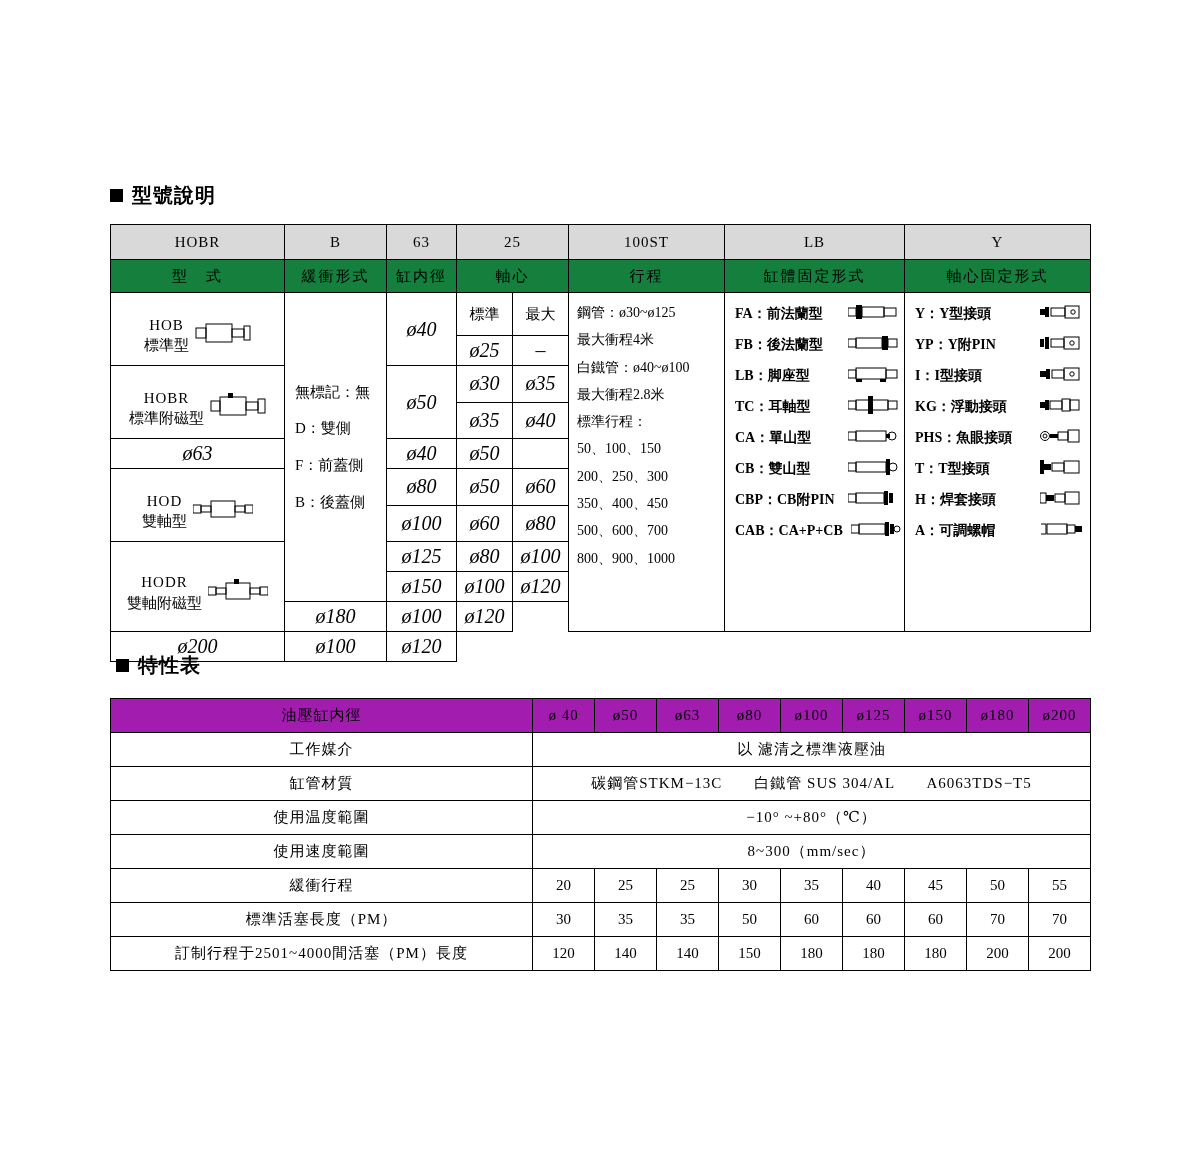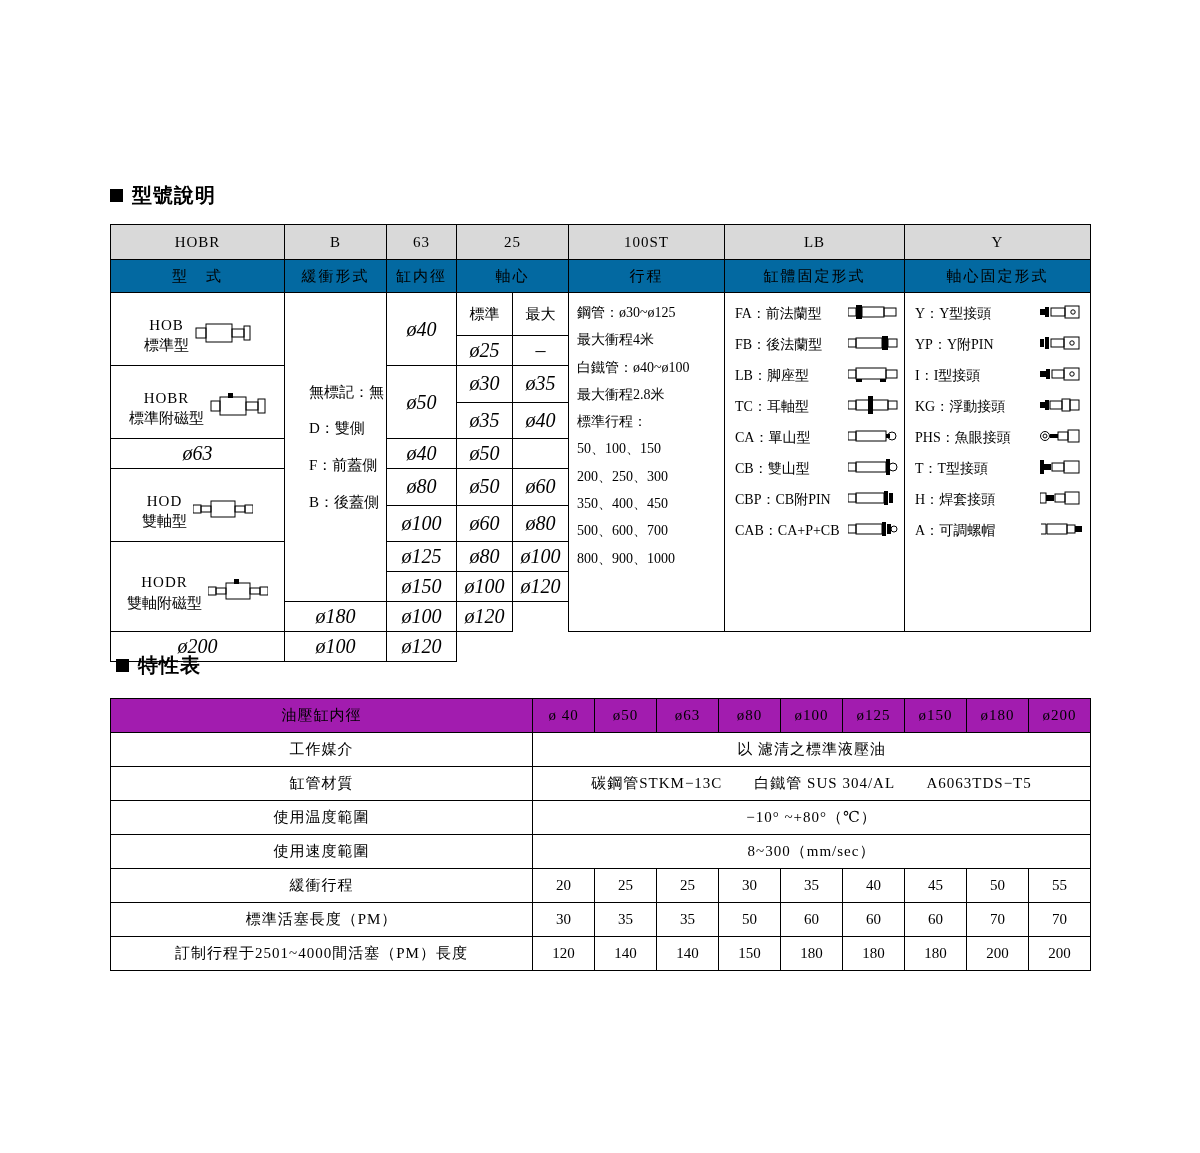--- a/index.html
+++ b/index.html
@@ -61,21 +61,21 @@
     width: 980px;
     table-layout: fixed;
   }
   #model-table .hdr-code td {
     background: #d9d9d9;
     height: 34px;
     font-size: 15px;
     letter-spacing: 1px;
   }
   #model-table .hdr-name td {
-    background: #0369a1;
+    background: #15803d;
     height: 32px;
     font-size: 15px;
     letter-spacing: 2px;
   }
   .type-cell {
     height: 72px;
     position: relative;
     padding: 0 4px;
   }
   .type-inner {
@@ -90,21 +90,21 @@
     font-size: 15px;
     line-height: 1.35;
     text-align: center;
     white-space: nowrap;
   }
   .type-label .l1 { display: block; letter-spacing: 1px; }
   .type-label .l2 { display: block; }
   .cushion-cell {
     vertical-align: middle;
     text-align: left;
-    padding-left: 24px;
+    padding-left: 10px;
     font-size: 15px;
     line-height: 2.45;
   }
   .bore-cell, .axis-cell {
     height: 29px;
     font-size: 20px;
     font-style: italic;
   }
   .stroke-cell {
     text-align: left;
@@ -118,21 +118,21 @@
     vertical-align: top;
   }
   .mount-row, .rodend-row {
     display: flex;
     align-items: center;
     justify-content: space-between;
     height: 31px;
     font-size: 14px;
     white-space: nowrap;
   }
-  .mount-row .lbl, .rodend-row .lbl { text-align: right; }
+  .mount-row .lbl, .rodend-row .lbl { text-align: right; font-weight: bold; }
   .pic { flex: 0 0 auto; margin-left: 8px; }
 
   
   #spec-table {
     position: absolute;
     left: 110px;
     top: 698px;
     width: 980px;
     table-layout: fixed;
   }

